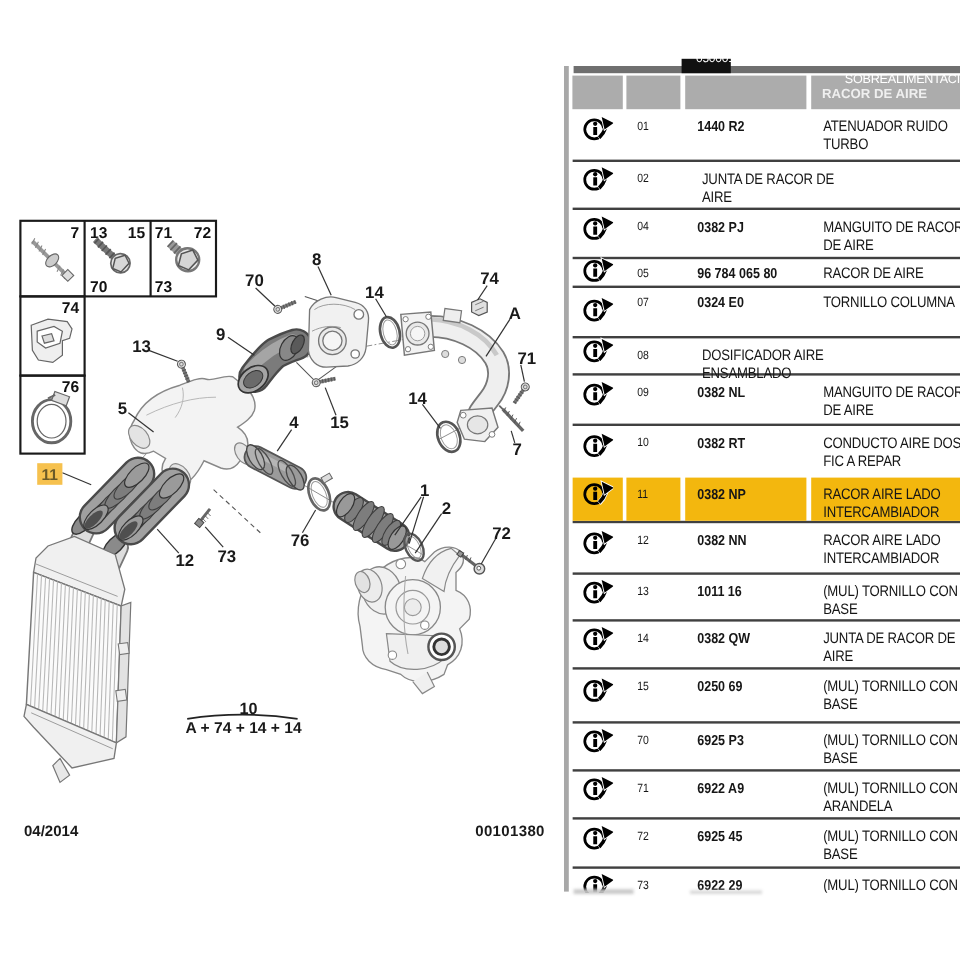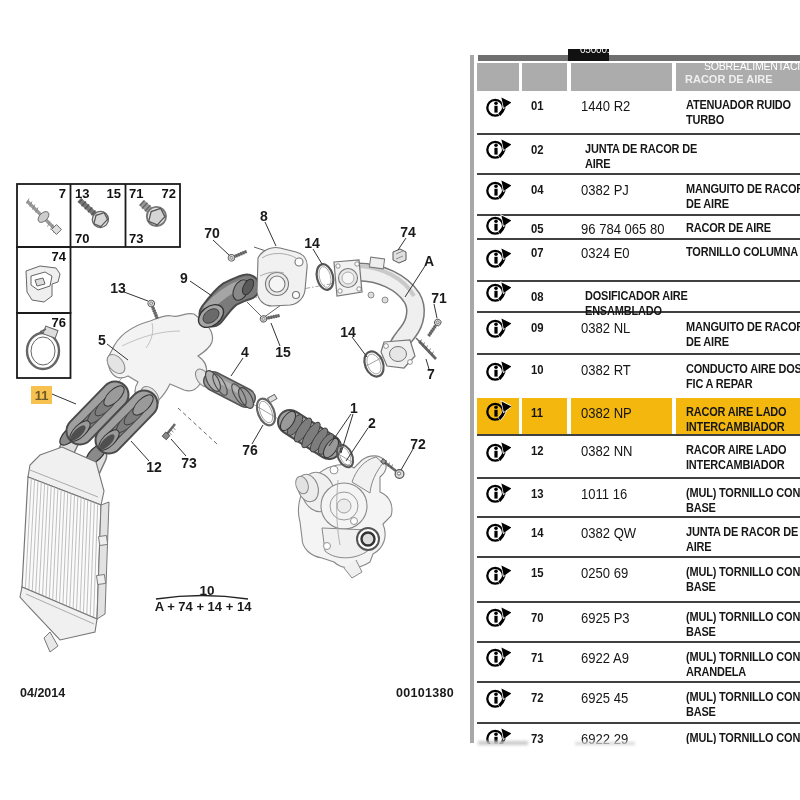--- a/index.html
+++ b/index.html
@@ -2,25 +2,25 @@
 <html><head>
 <meta charset="utf-8">
 <style>
 html,body{margin:0;padding:0;width:800px;height:800px;background:#fff;overflow:hidden}
 *{box-sizing:border-box;font-family:"Liberation Sans",sans-serif}
 #tblwrap{position:absolute;left:477px;top:91px;width:323px;height:653px;overflow:hidden}
 .row{display:flex;border-top:2px solid #404040;color:#161616}
 .row.first{border-top:none}
 .c1{width:42px;display:flex;align-items:center;justify-content:center}
 .g3{width:3px}.g4{width:4px}
-.c2{width:45px;padding-left:9px;font-weight:bold;font-size:13px;white-space:nowrap}
+.c2{width:45px;padding-left:9px;font-weight:normal;font-size:10px;white-space:nowrap}
 .c2 span,.c3 span,.c4 span{display:inline-block;transform:scaleX(0.87);transform-origin:0 0;white-space:nowrap}
-.c3{width:101px;padding-left:10px;font-weight:normal;font-size:15px;white-space:nowrap}
+.c3{width:101px;padding-left:10px;font-weight:bold;font-size:12px;white-space:nowrap}
 .row>div{flex:none}
-.c4{width:124px;padding-left:10px;font-weight:bold;font-size:12.6px;letter-spacing:-0.2px;white-space:nowrap}
+.c4{width:124px;padding-left:10px;font-weight:normal;font-size:12.6px;letter-spacing:-0.2px;white-space:nowrap}
 .t2 .c2,.t2 .c3,.t2 .c4{padding-top:7px;line-height:15px}
 .t1 .c2,.t1 .c3,.t1 .c4{padding-top:5px;line-height:15px}
 .y{border-top-color:#fff}
 .y .c1,.y .c2,.y .c3,.y .c4{background:#F3B70E}
 .ic{width:26px;height:26px;transform:translateY(-4px)}
 .t1 .ic{transform:translateY(-1px)}
 </style>
 </head>
 <body>
 

